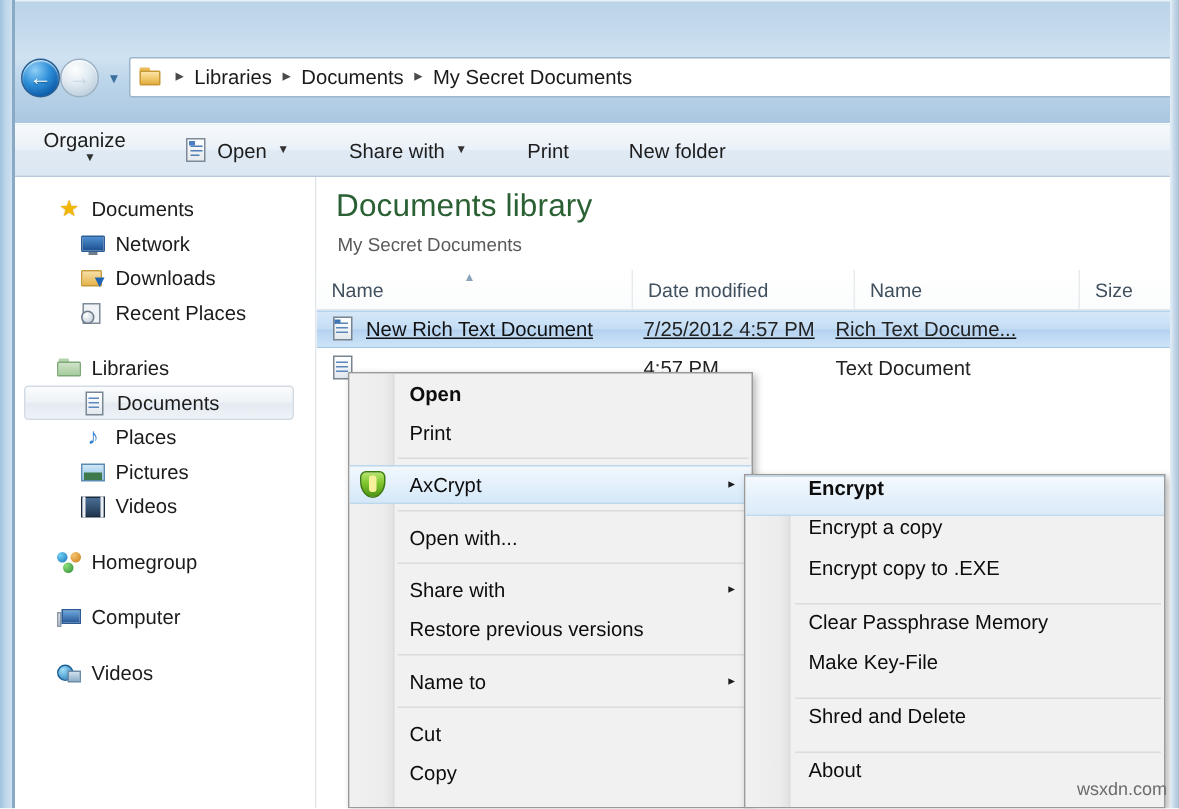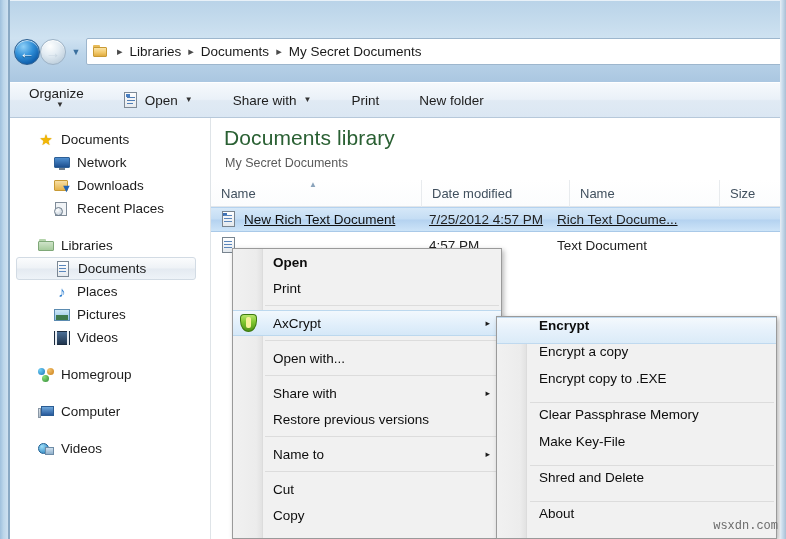--- a/index.html
+++ b/index.html
@@ -350,21 +350,21 @@
   }
   .sm-sep {
     position: relative; height: 1px; margin: 4px 2px 4px 33px;
     background: #dcdcdc; z-index: 2;
   }
 
   
   #watermark {
     position: absolute; right: 8px; bottom: 6px;
     font-size: 12px; color: #6b6b6b; z-index: 90;
-    font-family: Liberation Mono, monospace;
+    font-family: Liberation Sans, sans-serif;
   }
   #right-edge {
     position: absolute; right: 0; top: 0; width: 6px; height: 539px;
     background: linear-gradient(to left,#a9bfd4 0%, #c9dcec 60%, #e6eef5 100%);
     z-index: 80;
   }
 </style>
 </head>
 <body>
 

